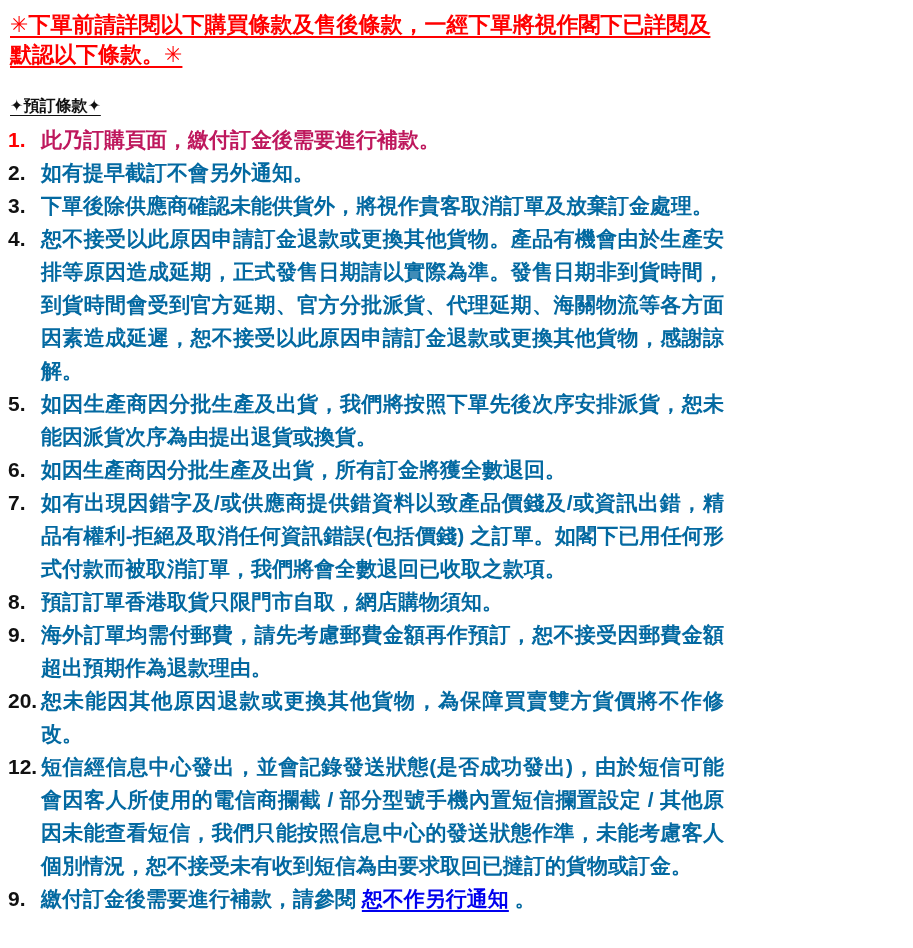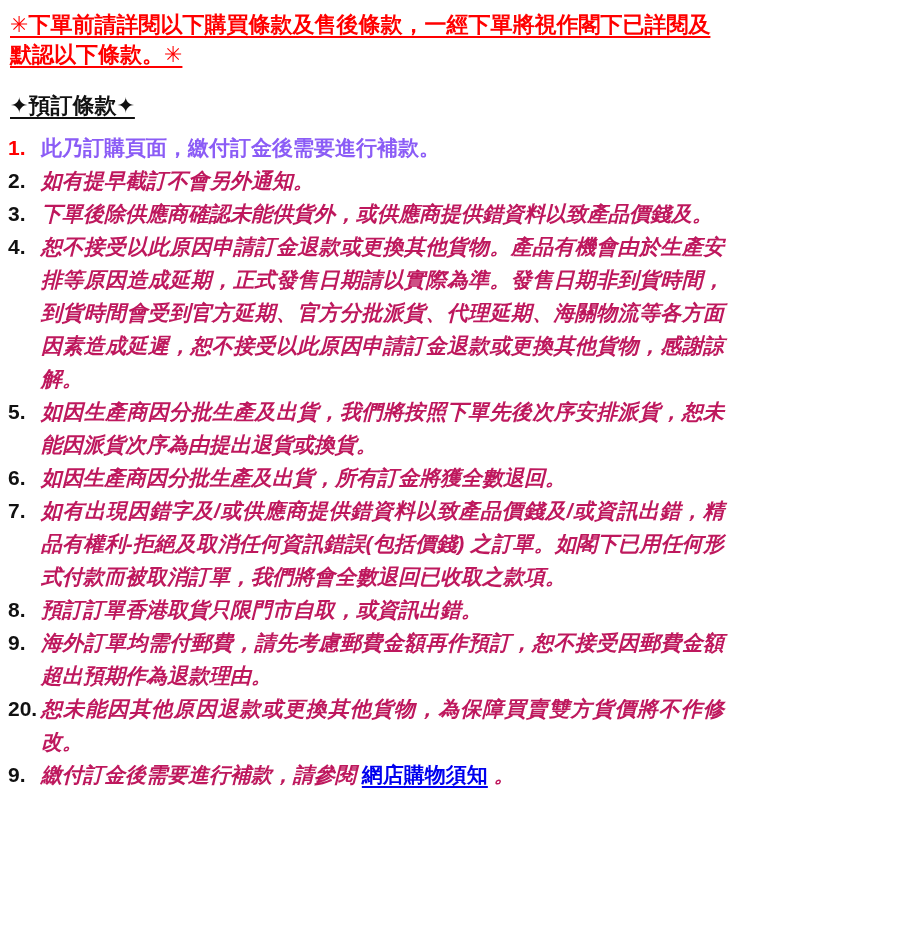--- a/index.html
+++ b/index.html
@@ -23,25 +23,25 @@
   .notice-header {
     color: #ff0000;
     font-size: 22px;
     line-height: 30px;
     text-decoration: underline;
     text-underline-offset: 4px;
     margin: 4px 0 21px 2px;
   }
   .section-title {
     color: #111111;
-    font-size: 22px;
+    font-size: 16px;
     line-height: 30px;
     text-decoration: underline;
     text-underline-offset: 4px;
-    margin: 0 0 10px 2px;
+    margin: 0 0 2px 2px;
   }
   .terms-list {
     margin: 0;
     padding: 0;
   }
   .term-row {
     display: flex;
     align-items: flex-start;
   }
   .term-num {
@@ -53,22 +53,22 @@
     white-space: nowrap;
   }
   .term-num.seg-red { color: #ff0000; }
   .term-text {
     flex: 1 1 auto;
     font-size: 21px;
     line-height: 33px;
     color: #111111;
     text-align: justify;
   }
-  .seg-normal { color: #be185d; font-style: italic; }
-  .seg-red { color: #8b5cf6; }
+  .seg-normal { color: #0369a1; }
+  .seg-red { color: #be185d; }
   .seg-red-underline {
     color: #ff0000;
     text-decoration: underline;
     text-underline-offset: 4px;
   }
   .seg-link {
     color: #0000ee;
     text-decoration: underline;
     text-underline-offset: 4px;
     cursor: pointer;
@@ -86,48 +86,52 @@
       <div class="term-row">
         <span class="term-num seg-red">1.</span>
         <span class="term-text"><span class="seg-red">此乃訂購頁面，繳付訂金後需要進行補款。</span></span>
       </div>
       <div class="term-row">
         <span class="term-num">2.</span>
         <span class="term-text"><span class="seg-normal">如有提早截訂不會另外通知。</span></span>
       </div>
       <div class="term-row">
         <span class="term-num">3.</span>
-        <span class="term-text"><span class="seg-normal">下單後除供應商確認未能供貨外，或供應商提供錯資料以致產品價錢及。</span></span>
+        <span class="term-text"><span class="seg-normal">下單後除供應商確認未能供貨外，將視作貴客取消訂單及放棄訂金處理。</span></span>
       </div>
       <div class="term-row">
         <span class="term-num">4.</span>
         <span class="term-text"><span class="seg-normal">恕不接受以此原因申請訂金退款或更換其他貨物。產品有機會由於生產安排等原因造成延期，正式發售日期請以實際為準。發售日期非到貨時間，到貨時間會受到官方延期、官方分批派貨、代理延期、海關物流等各方面因素造成延遲，恕不接受以此原因申請訂金退款或更換其他貨物，感謝諒解。</span></span>
       </div>
       <div class="term-row">
         <span class="term-num">5.</span>
         <span class="term-text"><span class="seg-normal">如因生產商因分批生產及出貨，我們將按照下單先後次序安排派貨，恕未能因派貨次序為由提出退貨或換貨。</span></span>
       </div>
       <div class="term-row">
         <span class="term-num">6.</span>
         <span class="term-text"><span class="seg-normal">如因生產商因分批生產及出貨，所有訂金將獲全數退回。</span></span>
       </div>
       <div class="term-row">
         <span class="term-num">7.</span>
         <span class="term-text"><span class="seg-normal">如有出現因錯字及/或供應商提供錯資料以致產品價錢及/或資訊出錯，精品有權利-拒絕及取消任何資訊錯誤(包括價錢) 之訂單。如閣下已用任何形式付款而被取消訂單，我們將會全數退回已收取之款項。</span></span>
       </div>
       <div class="term-row">
         <span class="term-num">8.</span>
-        <span class="term-text"><span class="seg-normal">預訂訂單香港取貨只限門市自取，或資訊出錯。</span></span>
+        <span class="term-text"><span class="seg-normal">預訂訂單香港取貨只限門市自取，網店購物須知。</span></span>
       </div>
       <div class="term-row">
         <span class="term-num">9.</span>
         <span class="term-text"><span class="seg-normal">海外訂單均需付郵費，請先考慮郵費金額再作預訂，恕不接受因郵費金額超出預期作為退款理由。</span></span>
       </div>
       <div class="term-row">
         <span class="term-num">20.</span>
         <span class="term-text"><span class="seg-normal">恕未能因其他原因退款或更換其他貨物，為保障買賣雙方貨價將不作修改。</span></span>
       </div>
       <div class="term-row">
+        <span class="term-num">12.</span>
+        <span class="term-text"><span class="seg-normal">短信經信息中心發出，並會記錄發送狀態(是否成功發出)，由於短信可能會因客人所使用的電信商攔截 / 部分型號手機內置短信攔置設定 / 其他原因未能查看短信，我們只能按照信息中心的發送狀態作準，未能考慮客人個別情況，恕不接受未有收到短信為由要求取回已撻訂的貨物或訂金。</span></span>
+      </div>
+      <div class="term-row">
         <span class="term-num">9.</span>
-        <span class="term-text"><span class="seg-normal">繳付訂金後需要進行補款，請參閱 </span><a href="#" class="seg-link">網店購物須知</a><span class="seg-normal"> 。</span></span>
+        <span class="term-text"><span class="seg-normal">繳付訂金後需要進行補款，請參閱 </span><a href="#" class="seg-link">恕不作另行通知</a><span class="seg-normal"> 。</span></span>
       </div>
     </div>
 </div>
 
 </body></html>

